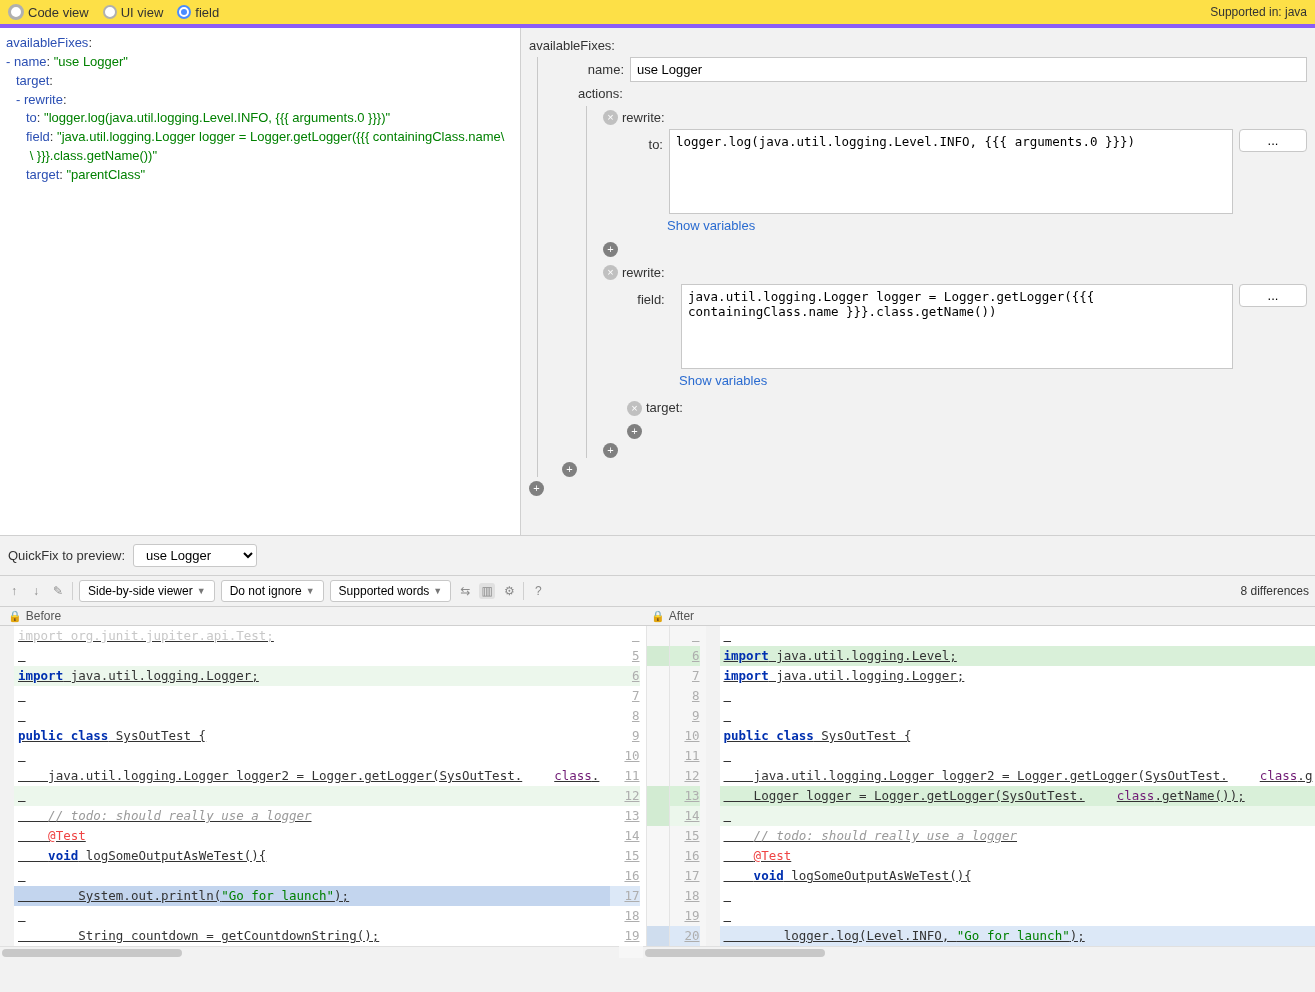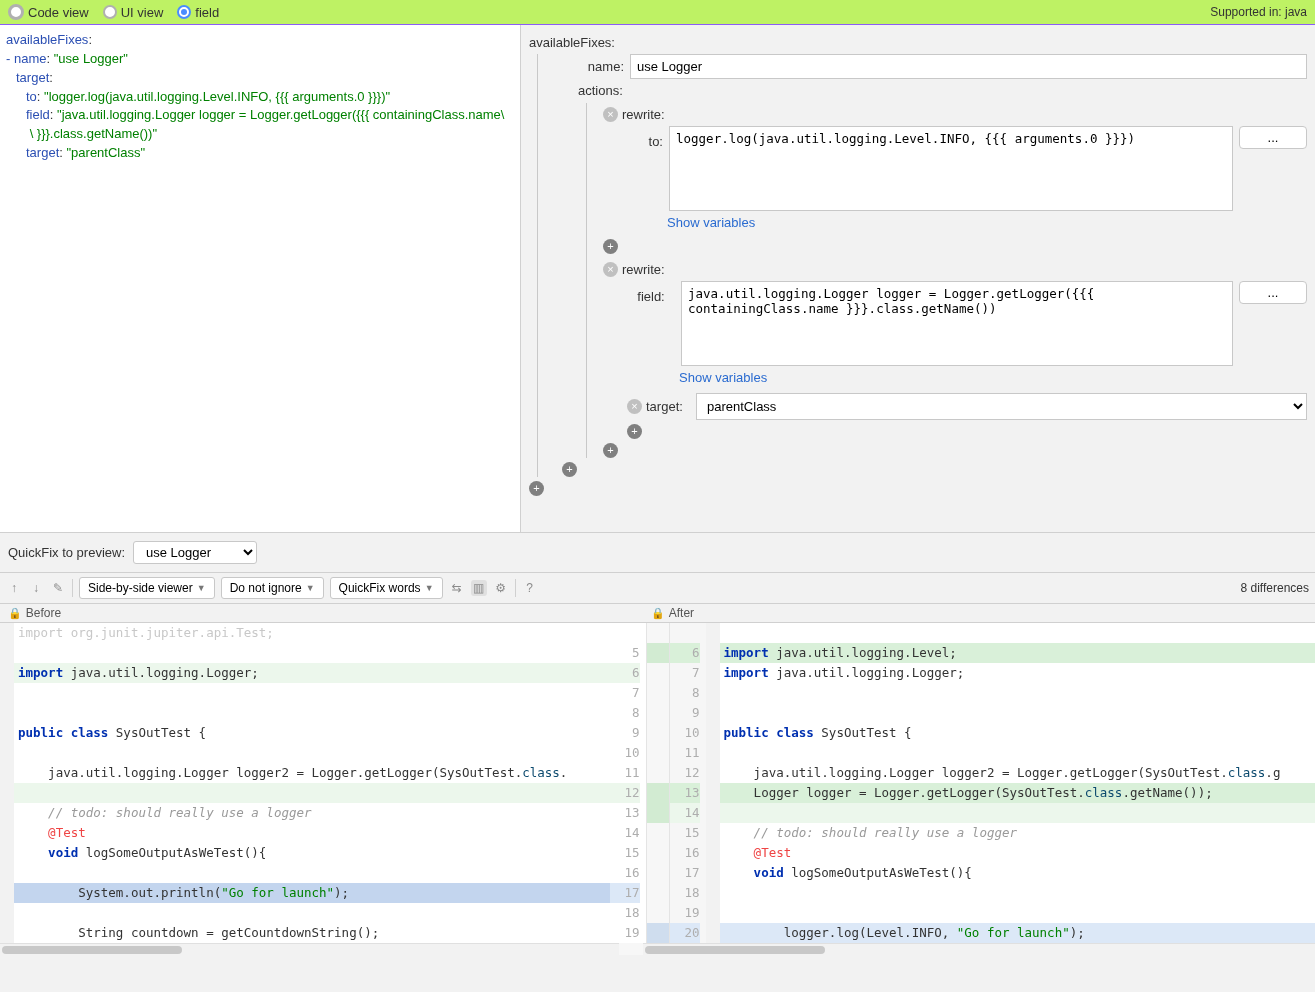--- a/index.html
+++ b/index.html
@@ -1,17 +1,17 @@
 <!DOCTYPE html>
 <html><head>
 <meta charset="utf-8">
 <style>
 * { margin: 0; padding: 0; box-sizing: border-box; }
 body { font-family: -apple-system, BlinkMacSystemFont, "Segoe UI", sans-serif; font-size: 13px; color: #333; background: #f2f2f2; }
-.toolbar-top { display: flex; align-items: center; justify-content: space-between; padding: 4px 8px; border-bottom: 1px solid #8b5cf6; background: #bef264; }
+.toolbar-top { display: flex; align-items: center; justify-content: space-between; padding: 4px 8px; border-bottom: 4px solid #8b5cf6; background: #fde047; }
 .radio-group { display: flex; align-items: center; gap: 4px; }
 .radio { display: inline-flex; align-items: center; gap: 4px; margin-right: 10px; cursor: pointer; }
 .radio-circle { width: 14px; height: 14px; border-radius: 50%; border: 2px solid #b0b0b0; background: #fff; display: inline-block; position: relative; }
 .radio-circle.selected { border-color: #4a8cff; }
 .radio-circle.selected::after { content: ""; position: absolute; left: 2px; top: 2px; width: 6px; height: 6px; border-radius: 50%; background: #4a8cff; }
 .radio-circle.big { width: 16px; height: 16px; border-width: 3px; }
 .supported { font-size: 12px; color: #333; }
 .main-split { display: flex; border-bottom: 1px solid #d0d0d0; }
 .left-pane { width: 521px; background: #fff; border-right: 1px solid #d0d0d0; padding: 6px 6px; font-size: 13px; line-height: 1.45; }
 .right-pane { flex: 1; background: #f2f2f2; padding: 6px 8px; position: relative; }
@@ -32,34 +32,34 @@
 .preview-row { display: flex; align-items: center; gap: 8px; padding: 8px 8px; background: #f2f2f2; }
 .preview-select { padding: 2px 28px 2px 8px; border: 1px solid #c8c8c8; background: #fff; border-radius: 3px; font-size: 13px; }
 .diff-toolbar { display: flex; align-items: center; gap: 6px; padding: 4px 6px; border-top: 1px solid #d0d0d0; border-bottom: 1px solid #d0d0d0; background: #f2f2f2; font-size: 12px; }
 .tb-btn { padding: 3px 8px; border: 1px solid #c8c8c8; background: #fff; border-radius: 3px; font-size: 12px; cursor: pointer; display: inline-flex; align-items: center; gap: 4px; }
 .tb-icon { width: 16px; height: 16px; display: inline-flex; align-items: center; justify-content: center; color: #8b8b8b; cursor: pointer; }
 .spacer { flex: 1; }
 .diff-header { display: flex; background: #f2f2f2; border-bottom: 1px solid #d0d0d0; }
 .diff-header > div { padding: 2px 8px; font-size: 12px; color: #555; display: flex; align-items: center; gap: 4px; }
 .lock-icon { color: #8b8b8b; font-size: 11px; }
 .diff-body { display: flex; font-family: "SF Mono", Menlo, Consolas, monospace; font-size: 12.5px; line-height: 20px; background: #fff; }
-.diff-col { overflow: hidden; }
+.diff-col { overflow: hidden; text-decoration: underline; }
 .gutter { width: 36px; text-align: right; padding-right: 6px; color: #aeaeae; background: #fff; user-select: none; }
 .gutter.sel { background: #f6f6f6; }
 .code-col { flex: 1; white-space: pre; overflow: hidden; }
 .line { height: 20px; padding-left: 4px; }
 .line.added { background: #d9f0d9; }
 .line.addedlight { background: #ecf7ec; }
 .line.mod { background: #dce8f7; }
 .line.modsel { background: #c3d5ee; }
 .kw { color: #0030b0; font-weight: 600; }
 .comment { color: #9a9a9a; font-style: italic; }
 .strlit { color: #008000; }
 .ann { color: #ef4444; }
-.hlcls { color: #0c4a6e; }
+.hlcls { color: #701a75; margin-left: 32px; }
 .dim { color: #c8c8c8; }
 .center-strip { width: 24px; background: #f7f7f7; border-left: 1px solid #e4e4e4; border-right: 1px solid #e4e4e4; }
 .center-strip .l { height: 20px; }
 .center-strip .l.added { background: #d2ebd2; }
 .center-strip .l.mod { background: #cfddee; }
 .hscrollbar { height: 12px; background: #f2f2f2; border-top: 1px solid #e0e0e0; position: relative; }
 .hscrollbar .thumb { position: absolute; height: 8px; top: 2px; background: #c8c8c8; border-radius: 4px; }
 .chev { font-size: 9px; color: #777; }
 </style>
 </head>
@@ -82,20 +82,21 @@
   </div>
   <div class="supported">Supported in: java</div>
 </div>
 
 <div class="main-split" style="height: 508px;">
 
   <div class="left-pane">
     <div class="code-line"><span class="key">availableFixes</span>:</div>
     <div class="code-line"><span class="key">- name</span>: <span class="str">"use Logger"</span></div>
     <div class="code-line" style="padding-left:10px"><span class="key">target</span>:</div>
+    <div class="code-line" style="padding-left:10px"><span class="key">- rewrite</span>:</div>
     <div class="code-line" style="padding-left:20px"><span class="key">to</span>: <span class="str">"logger.log(java.util.logging.Level.INFO, {{{ arguments.0 }}})"</span></div>
     <div class="code-line" style="padding-left:20px"><span class="key">field</span>: <span class="str">"java.util.logging.Logger logger = Logger.getLogger({{{ containingClass.name\</span></div>
     <div class="code-line" style="padding-left:20px"><span class="str"> \ }}}.class.getName())"</span></div>
     <div class="code-line" style="padding-left:20px"><span class="key">target</span>: <span class="str">"parentClass"</span></div>
   </div>
 
   <div class="right-pane">
     <div class="tree">
       <div class="tree-row">
           <span class="tree-label">availableFixes:</span>
@@ -133,21 +134,20 @@
           <div style="padding-left:24px">
             <div class="tree-row row-align-top">
               <span class="tree-label" style="width:48px; text-align:center; padding-top:4px">field:</span>
               <textarea class="tree-textarea" rows="5" style="">java.util.logging.Logger logger = Logger.getLogger({{{ containingClass.name }}}.class.getName())</textarea>
               <button class="ellipsis-btn">...</button>
             </div>
             <div style="padding-left:52px"><span class="show-vars">Show variables</span></div>
             <div class="tree-row" style="margin-top:4px">
               <span class="tree-icon">×</span>
               <span class="tree-label" style="width:44px">target:</span>
-              <select class="tree-select"><option>parentClass</option></select>
             </div>
             <div class="tree-row" style="margin-top:4px">
                   <span class="tree-icon" style="background:#808080">+</span>
                 </div>
           </div>
           <div class="tree-row" style="margin-top:4px">
                 <span class="tree-icon" style="background:#808080">+</span>
               </div>
         </div>
         <div class="tree-row" style="margin-top:4px; margin-left:-16px">
@@ -174,21 +174,21 @@
   <span style="width:1px;height:18px;background:#d0d0d0"></span>
   <button class="tb-btn">
       <span>Side-by-side viewer</span> 
       <span class="chev">▼</span>
     </button>
   <button class="tb-btn">
       <span>Do not ignore</span> 
       <span class="chev">▼</span>
     </button>
   <button class="tb-btn">
-      <span>QuickFix words</span> 
+      <span>Supported words</span> 
       <span class="chev">▼</span>
     </button>
   <span class="tb-icon">⇆</span>
   <span class="tb-icon" style="background:#e0e0e0;border-radius:3px">▥</span>
   <span class="tb-icon">⚙</span>
   <span style="width:1px;height:18px;background:#d0d0d0"></span>
   <span class="tb-icon">?</span>
   <div class="spacer"></div>
   <span>8 differences</span>
 </div>

